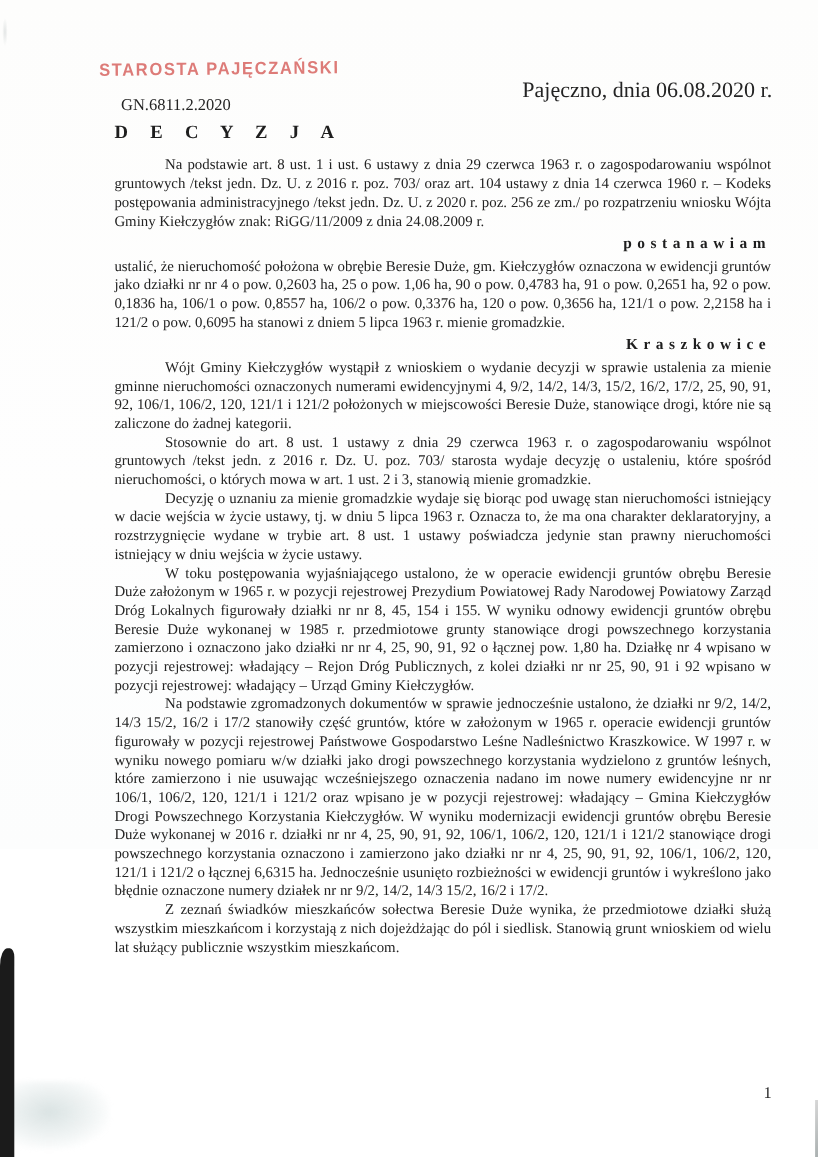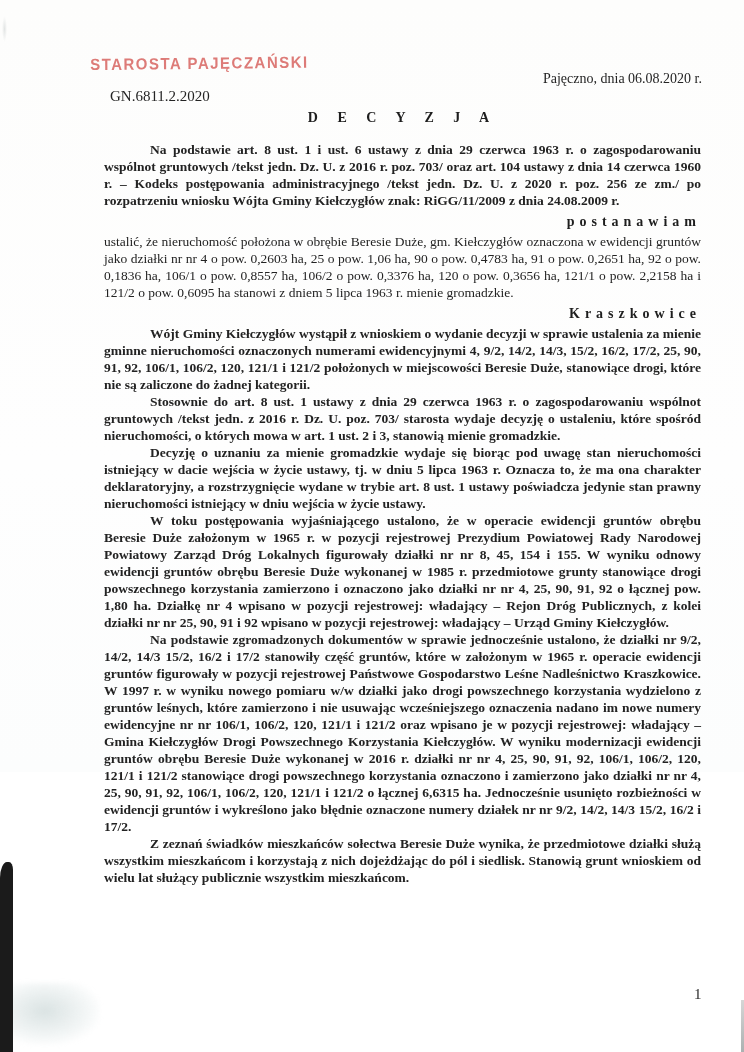--- a/index.html
+++ b/index.html
@@ -19,41 +19,41 @@
     position:absolute;left:90px;top:55px;
     font-family:"Liberation Sans", sans-serif;
     font-weight:bold;font-size:15px;letter-spacing:1.5px;
     color:#d96a66;opacity:.88;
     transform:scaleY(1.08) rotate(-0.6deg);
     transform-origin:left top;
     white-space:nowrap;
   }
   .date-line{
     position:absolute;right:42px;top:71px;
-    font-size:14px;color:#242424;white-space:nowrap;
+    font-size:20px;color:#242424;white-space:nowrap;
   }
   .ref-number{
     position:absolute;left:110px;top:88px;
     font-size:15px;color:#242424;
   }
   .doc-title{
     position:absolute;left:104px;top:110px;width:597px;
-    margin:0;text-align:center;
-    font-size:14px;font-weight:bold;letter-spacing:8px;
+    margin:0;text-align:left;
+    font-size:17px;font-weight:bold;letter-spacing:8px;
     color:#1e1e1e;
   }
   
   .doc-body{
     position:absolute;left:104px;top:141px;width:597px;
     font-size:13.5px;line-height:17px;
     text-align:justify;
     color:#232323;
   }
   .doc-body p{margin:0;}
-  .doc-body p.indent{text-indent:46px;font-weight:bold;}
+  .doc-body p.indent{text-indent:46px;}
   .doc-body h2{
     margin:4px 0 3px 0;
     text-align:right;
     font-size:14px;font-weight:bold;letter-spacing:5px;
     color:#1e1e1e;
   }
   .page-number{
     position:absolute;left:694px;top:986px;
     font-size:15px;color:#2a2a2a;
   }

